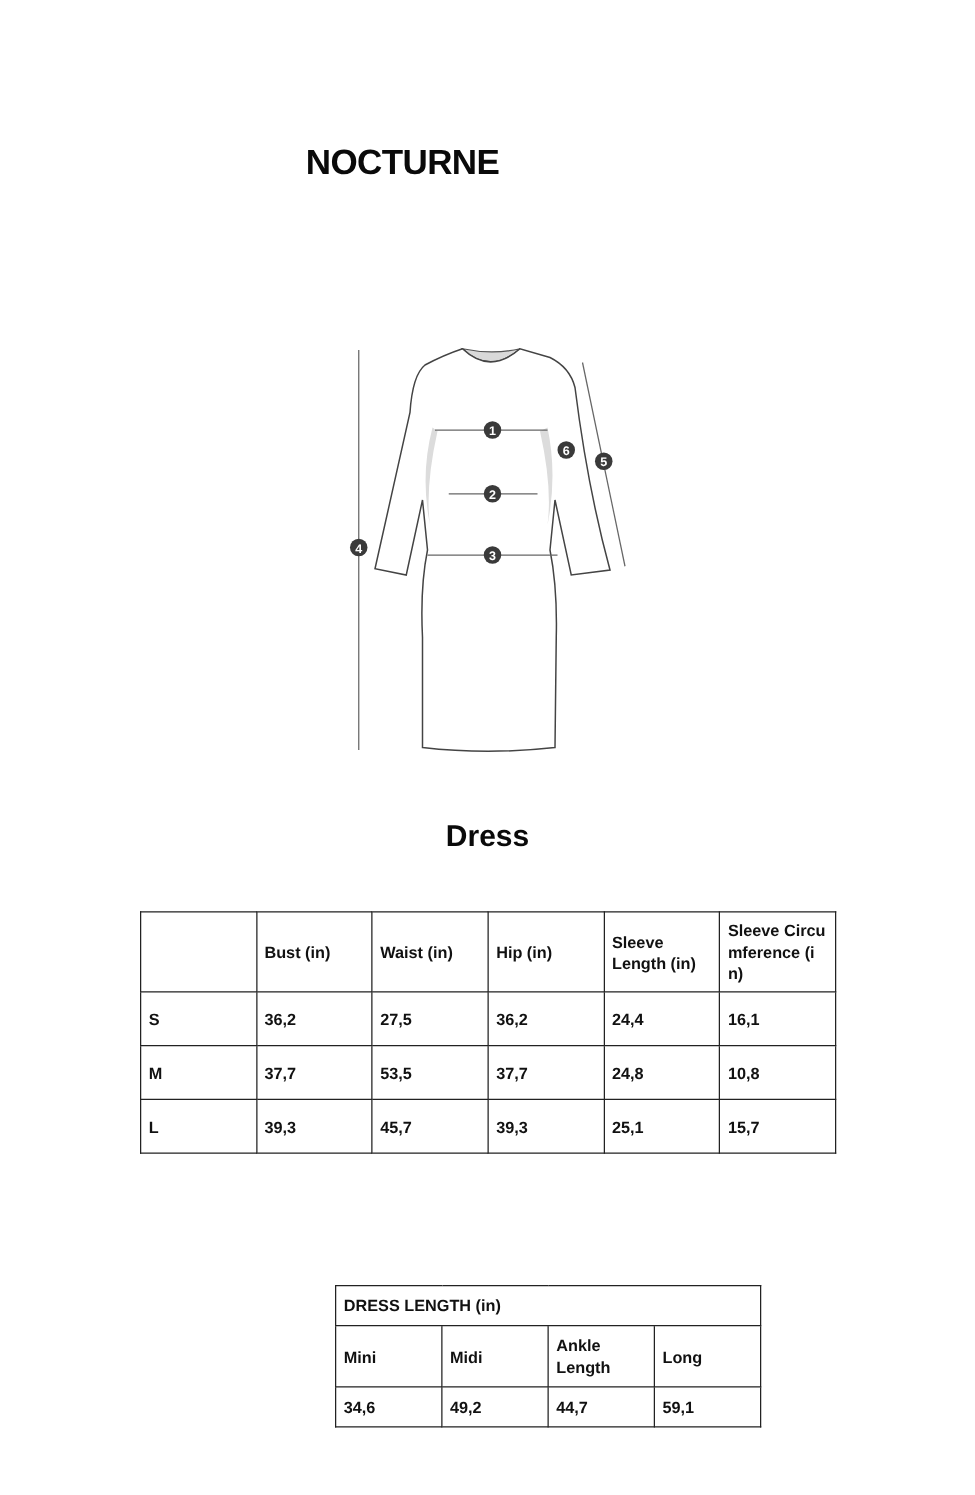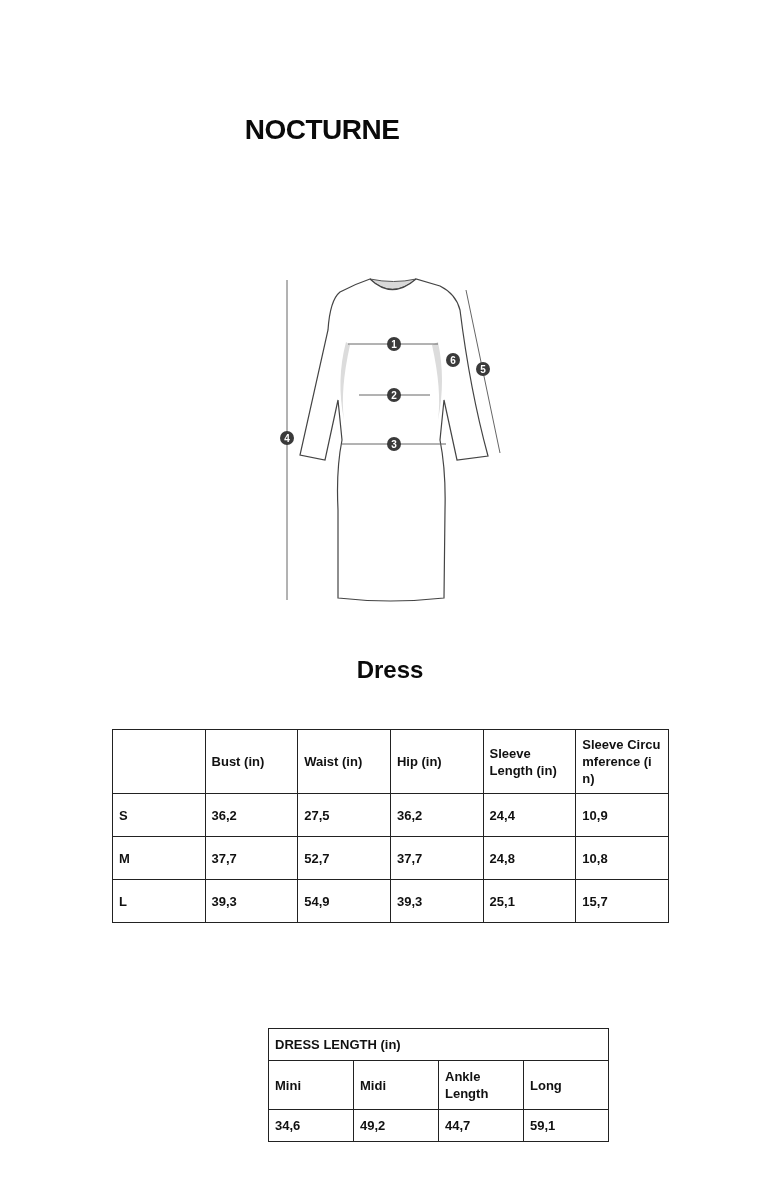--- a/index.html
+++ b/index.html
@@ -86,34 +86,34 @@
     <td>Hip (in)</td>
     <td>Sleeve Length (in)</td>
     <td style="word-break: break-all; margin-top: 32px;">Sleeve Circumference (in)</td>
   </tr>
   <tr class="row">
     <td>S</td>
     <td>36,2</td>
     <td>27,5</td>
     <td>36,2</td>
     <td>24,4</td>
-    <td>10,9</td>
+    <td>16,1</td>
   </tr>
   <tr class="row">
     <td>M</td>
     <td>37,7</td>
-    <td>52,7</td>
+    <td>53,5</td>
     <td>37,7</td>
     <td>24,8</td>
     <td>10,8</td>
   </tr>
   <tr class="row">
     <td>L</td>
     <td>39,3</td>
-    <td>54,9</td>
+    <td>45,7</td>
     <td>39,3</td>
     <td>25,1</td>
     <td>15,7</td>
   </tr>
 </tbody>
   </table>
 
 <table class="len-table">
   <tbody>
       <tr class="title">

